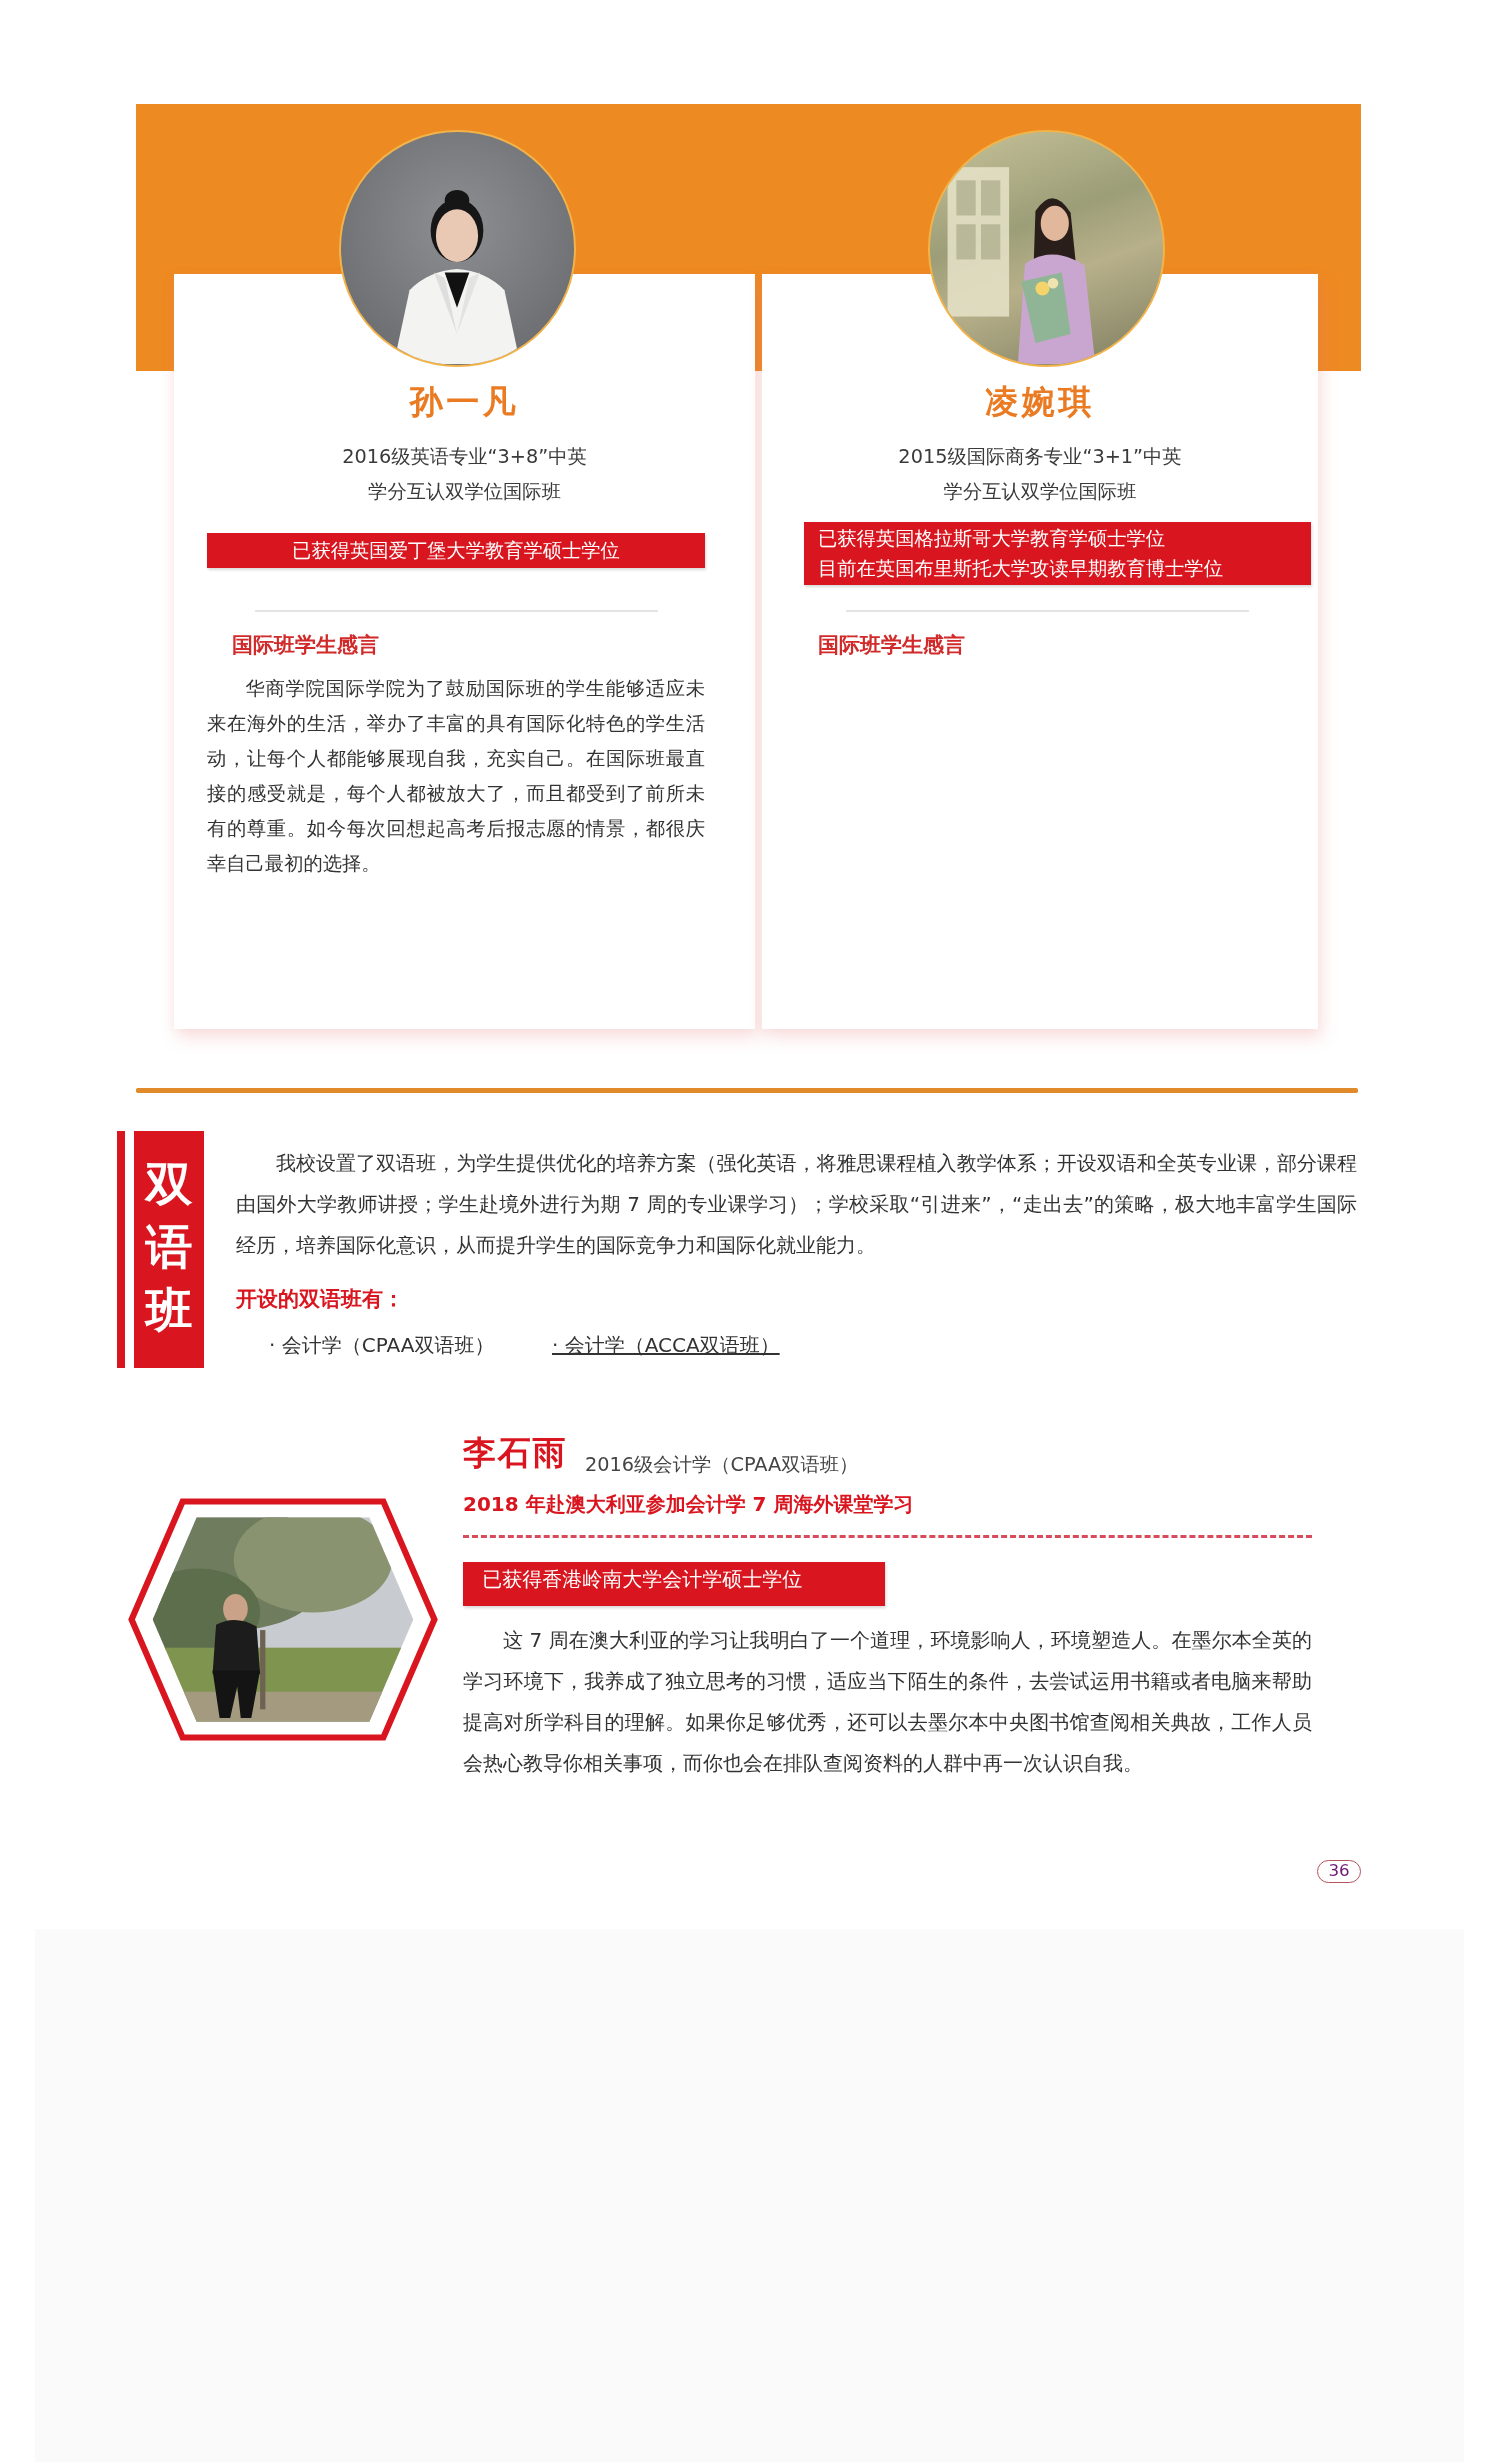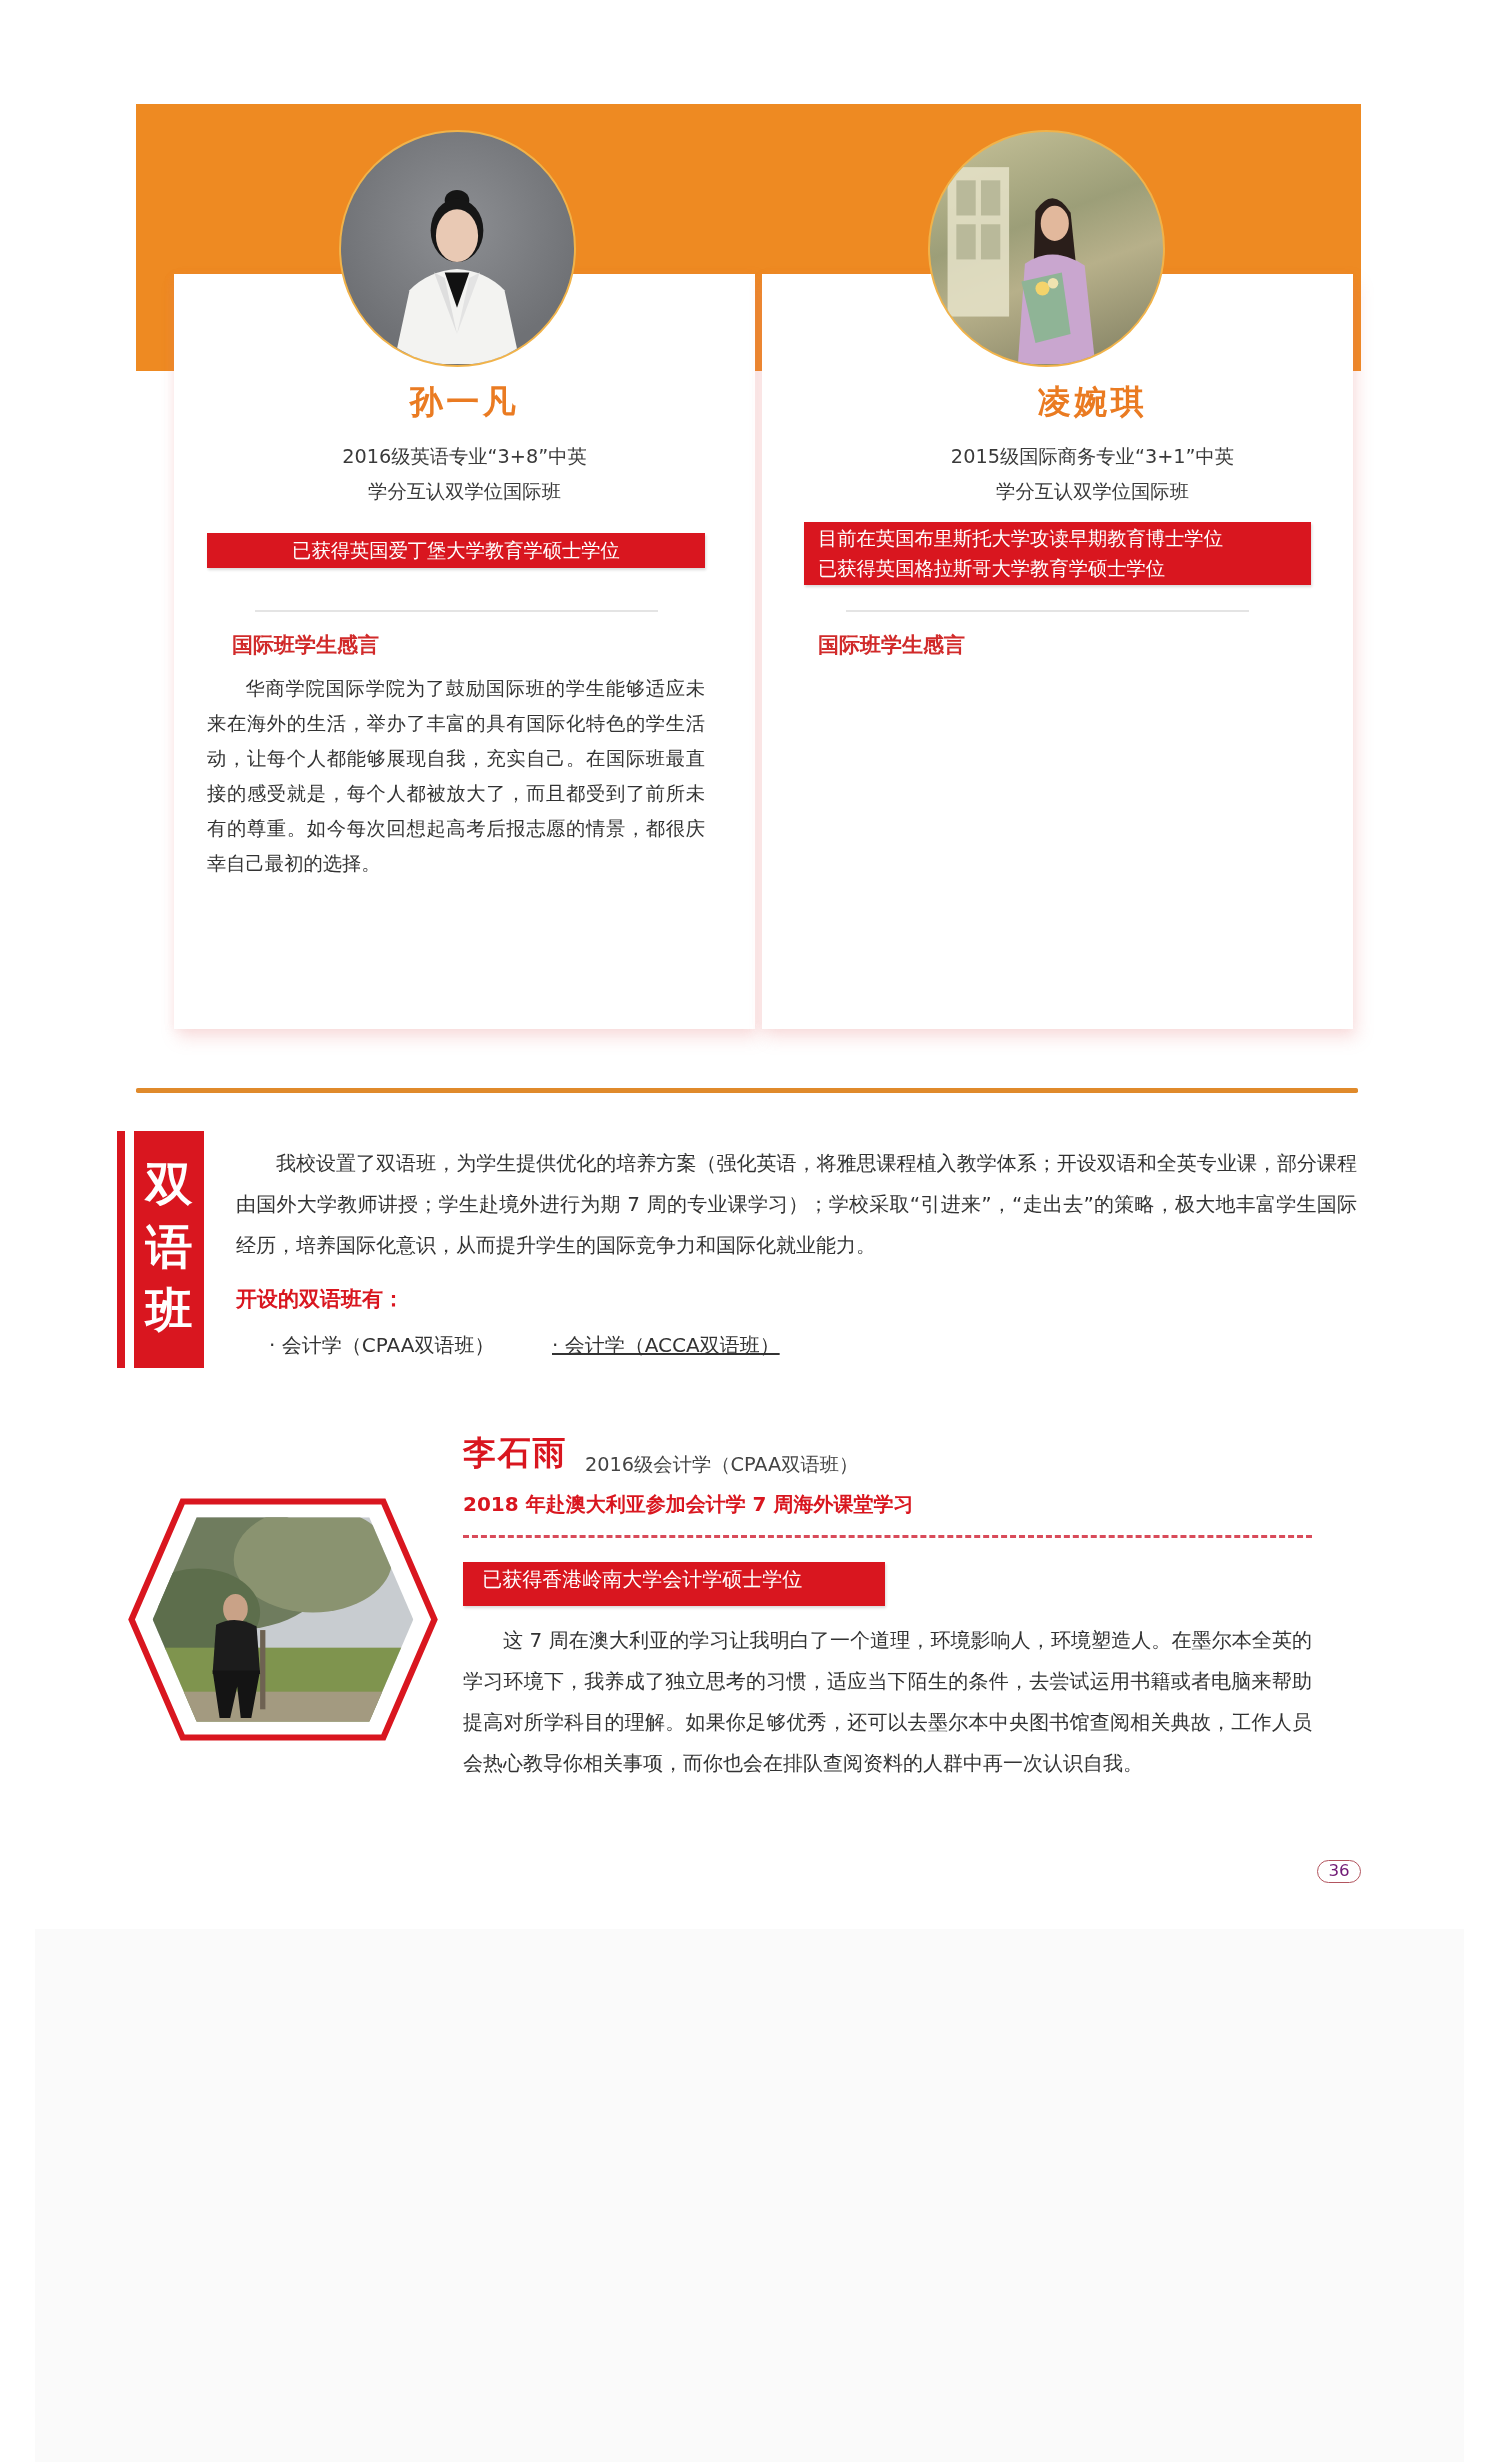--- a/index.html
+++ b/index.html
@@ -13,21 +13,21 @@
 
   
   .orange-band { left: 136px; top: 104px; width: 1225px; height: 267px; background: #ee8a22; }
 
   
   .card {
     position: absolute; top: 274px; height: 755px; background: #fff;
     box-shadow: 3.5px 8.8px 16px rgba(230, 120, 120, 0.22), -1.8px 1.8px 8.8px rgba(230,140,140,0.10);
   }
   .card-left { left: 174px; width: 581px; }
-  .card-right { left: 762px; width: 556px; padding-left: 35px; }
+  .card-right { left: 762px; width: 556px; }
 
   .avatar {
     position: absolute; width: 237px; height: 237px; border-radius: 50%;
     border: 2.6px solid #f1b34a; overflow: hidden; box-sizing: border-box;
   }
   .avatar-left { left: 339px; top: 130px; background: radial-gradient(circle at 50% 40%, #8d8f93 0%, #6f7175 70%); }
   .avatar-right { left: 928px; top: 130px; background: linear-gradient(160deg, #c8c39a 0%, #9c9e78 40%, #b7b08a 60%, #7e7d60 100%); }
 
   .name {
     position: absolute; width: 100%; text-align: center; top: 106px;
@@ -125,22 +125,22 @@
   <div class="body-text">华商学院国际学院为了鼓励国际班的学生能够适应未来在海外的生活，举办了丰富的具有国际化特色的学生活动，让每个人都能够展现自我，充实自己。在国际班最直接的感受就是，每个人都被放大了，而且都受到了前所未有的尊重。如今每次回想起高考后报志愿的情景，都很庆幸自己最初的选择。</div>
 </div>
 
 <div class="card card-right">
   <div class="name">凌婉琪</div>
   <div class="subtitle">
     <div>2015级国际商务专业“3+1”中英</div>
     <div>学分互认双学位国际班</div>
   </div>
   <div class="degree-bar">
+    <div>已获得英国格拉斯哥大学教育学硕士学位</div>
     <div>目前在英国布里斯托大学攻读早期教育博士学位</div>
-    <div>已获得英国格拉斯哥大学教育学硕士学位</div>
   </div>
   <div class="thin-rule"></div>
   <div class="section-heading">国际班学生感言</div>
 </div>
 
 <div class="avatar avatar-left">
   <svg width="232" height="232" viewBox="0 0 264 264">
     <ellipse cx="132" cy="78" rx="14" ry="12" fill="#151515"></ellipse>
     <ellipse cx="132" cy="112" rx="30" ry="36" fill="#161616"></ellipse>
     <ellipse cx="132" cy="118" rx="24" ry="30" fill="#e9c9b4"></ellipse>

